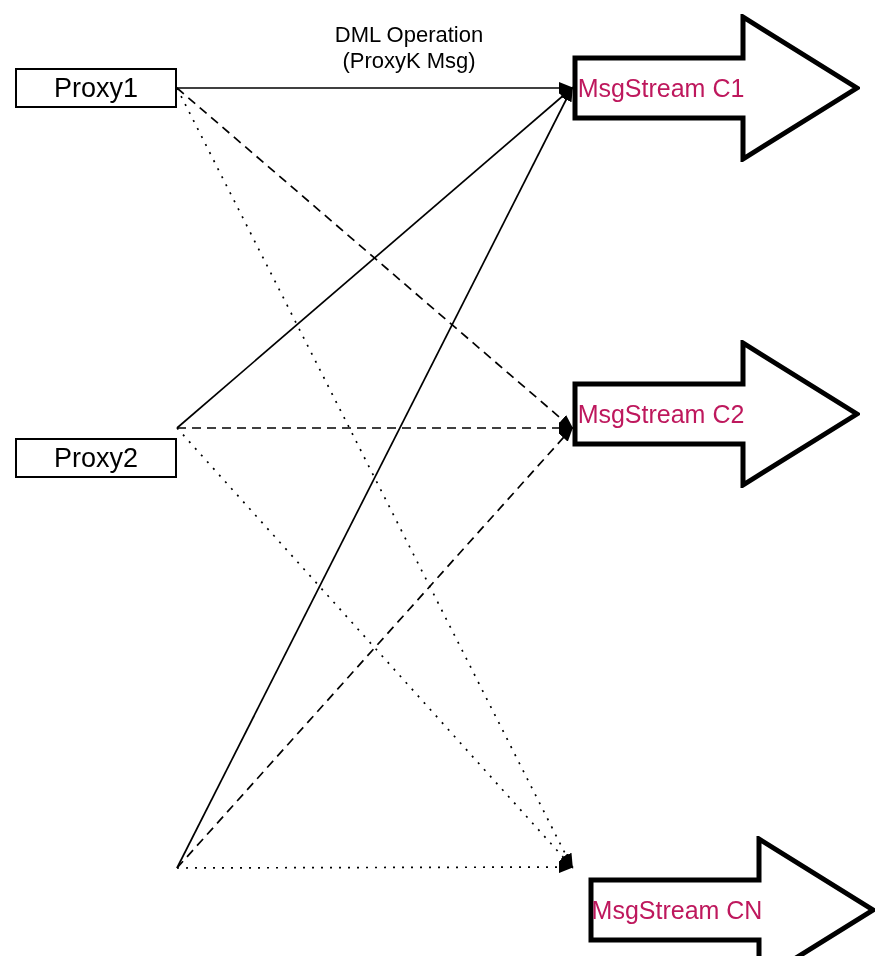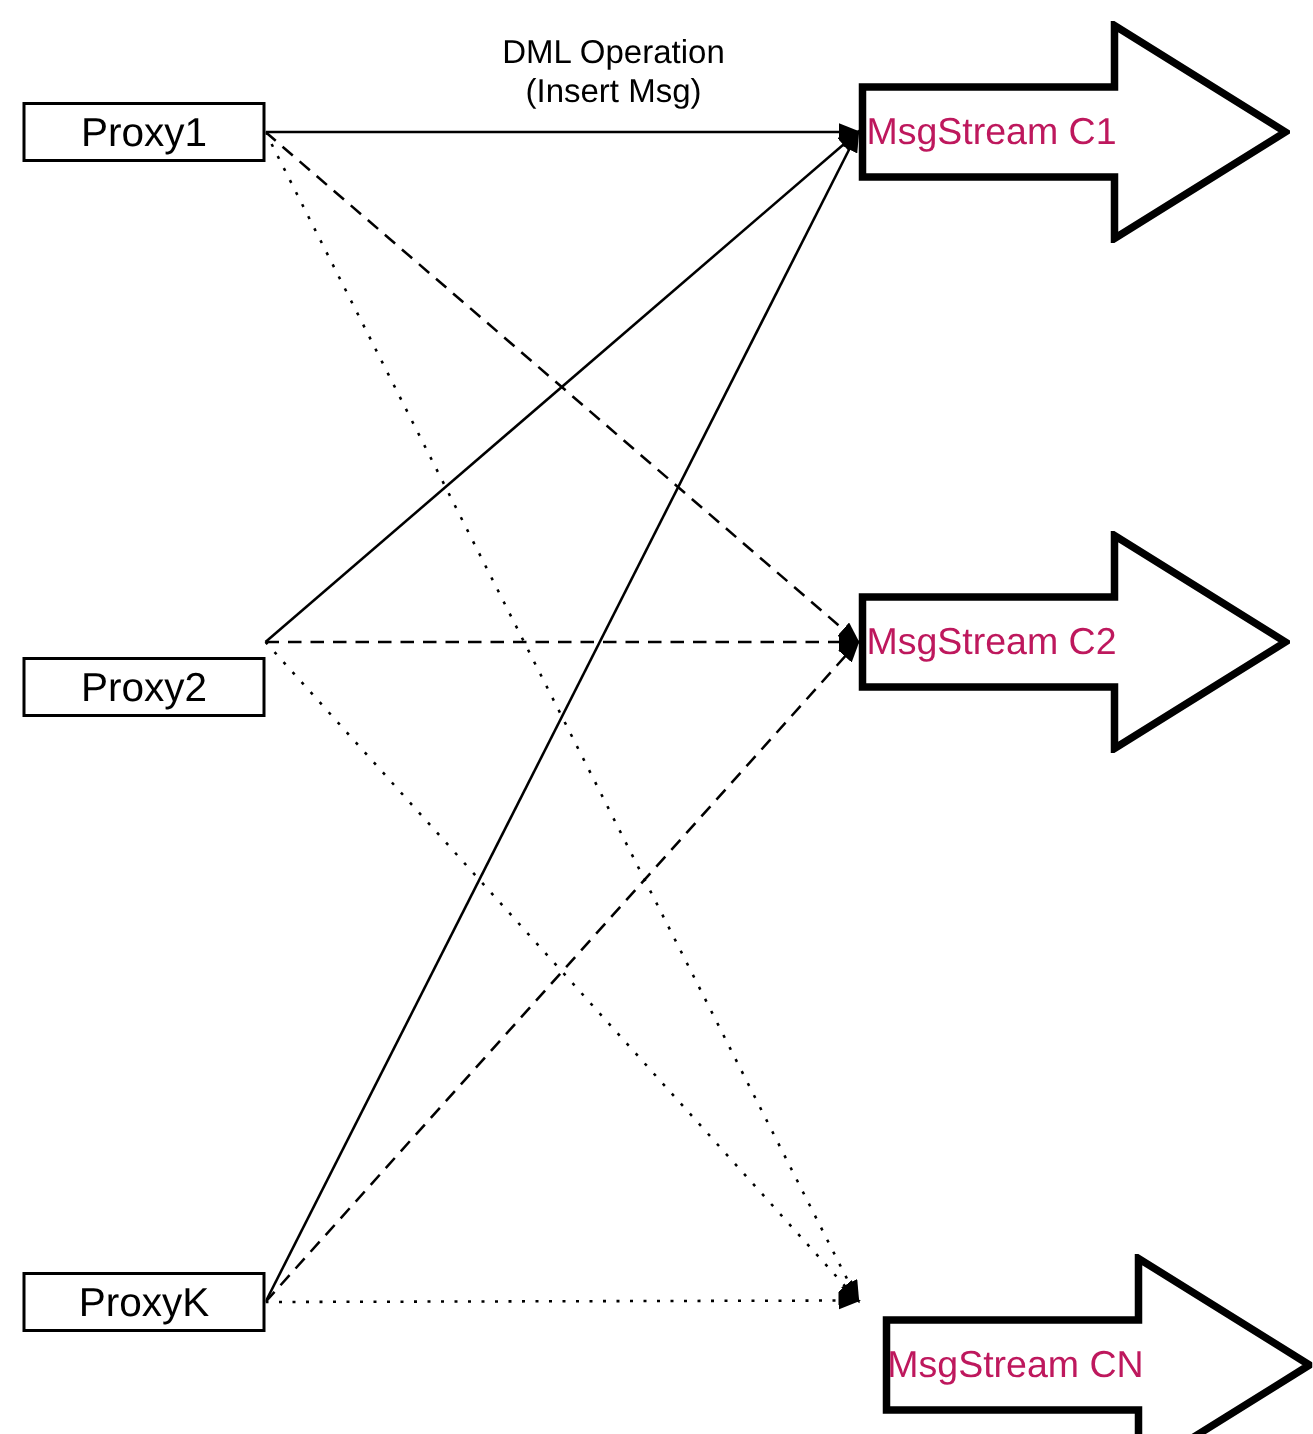--- a/index.html
+++ b/index.html
@@ -58,21 +58,21 @@
   .proxy-node.p1 { top: 68px; }
   .proxy-node.p2 { top: 408px; margin-top: 30px; }
   .proxy-node.pk { top: 848px; }
   .stream-node {
     position: absolute;
     left: 572px;
     width: 288px;
     height: 148px;
   }
   .stream-node.s1 { top: 14px; }
-  .stream-node.s2 { top: 354px; }
+  .stream-node.s2 { top: 340px; }
   .stream-node.sn { top: 836px; margin-left: 16px; }
   .stream-node svg {
     position: absolute;
     left: 0;
     top: 0;
     display: block;
   }
   .stream-node .block-arrow {
     fill: #ffffff;
     stroke: #000000;
@@ -110,31 +110,28 @@
       <line x1="177" y1="428" x2="572" y2="88" class="solid" marker-end="url(#arrowhead)"></line>
       <line x1="177" y1="428" x2="572" y2="428" class="dashed" marker-end="url(#arrowhead)"></line>
       <line x1="177" y1="428" x2="572" y2="867" class="dotted" marker-end="url(#arrowhead)"></line>
       <line x1="177" y1="868" x2="572" y2="88" class="solid" marker-end="url(#arrowhead)"></line>
       <line x1="177" y1="868" x2="572" y2="428" class="dashed" marker-end="url(#arrowhead)"></line>
       <line x1="177" y1="868" x2="572" y2="867" class="dotted" marker-end="url(#arrowhead)"></line>
     </svg>
 
   <div class="diagram-title">
     <div>DML Operation</div>
-    <div>(Insert Msg)</div>
+    <div>(ProxyK Msg)</div>
   </div>
 
   <div class="proxy-node p1">
     <span>Proxy1</span>
   </div>
   <div class="proxy-node p2">
     <span>Proxy2</span>
-  </div>
-  <div class="proxy-node pk">
-    <span>ProxyK</span>
   </div>
 
   <div class="stream-node s1">
     <svg width="288" height="148" viewBox="0 0 288 148" xmlns="http://www.w3.org/2000/svg">
       <polygon class="block-arrow" points="3,44 171,44 171,3 285,74 171,145 171,104 3,104"></polygon>
     </svg>
     <div class="stream-label">MsgStream C1</div>
   </div>
 
   <div class="stream-node s2">

